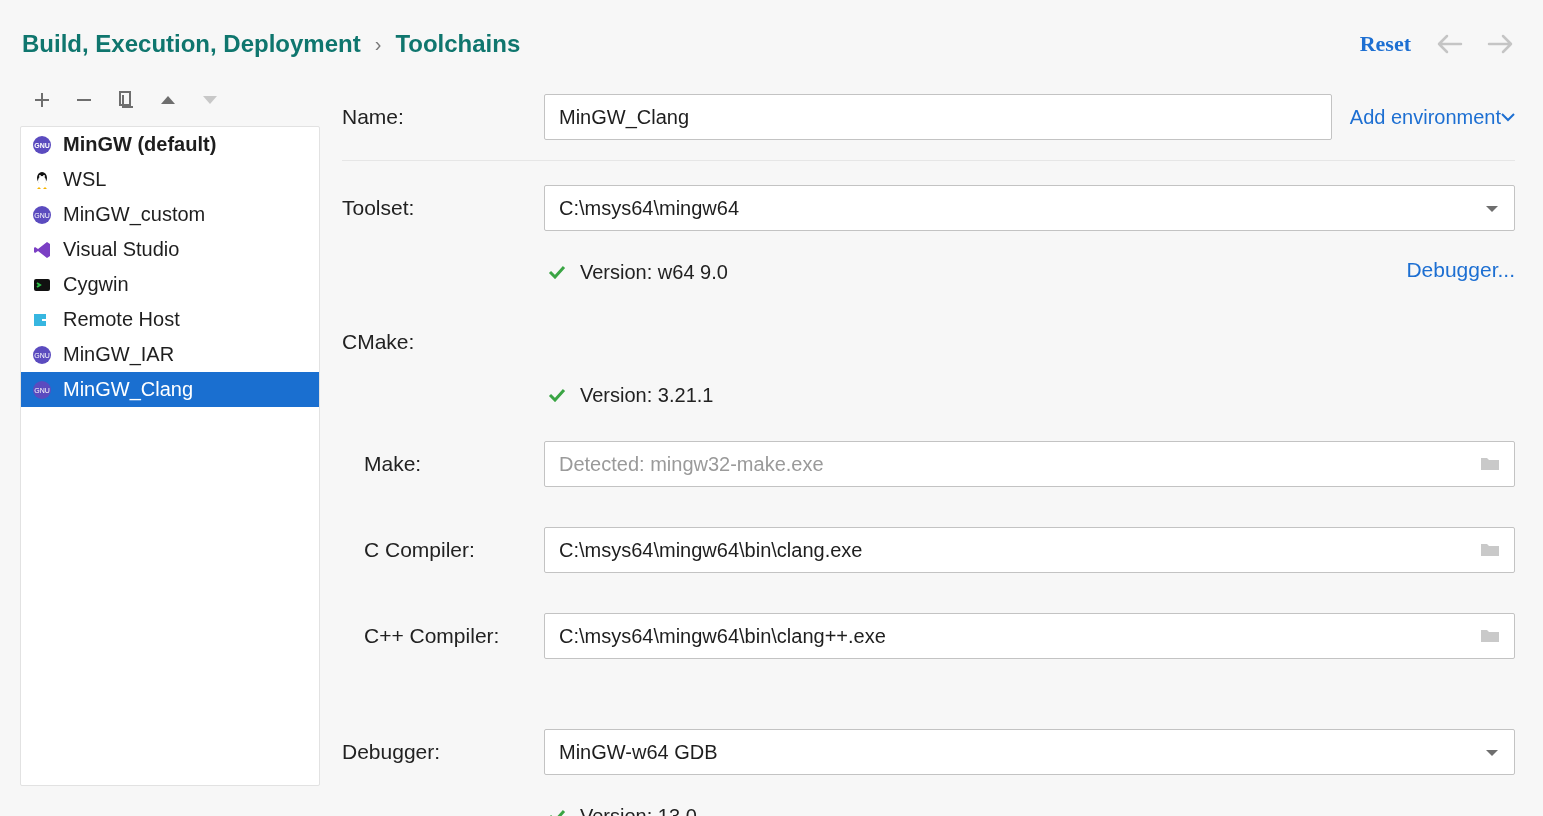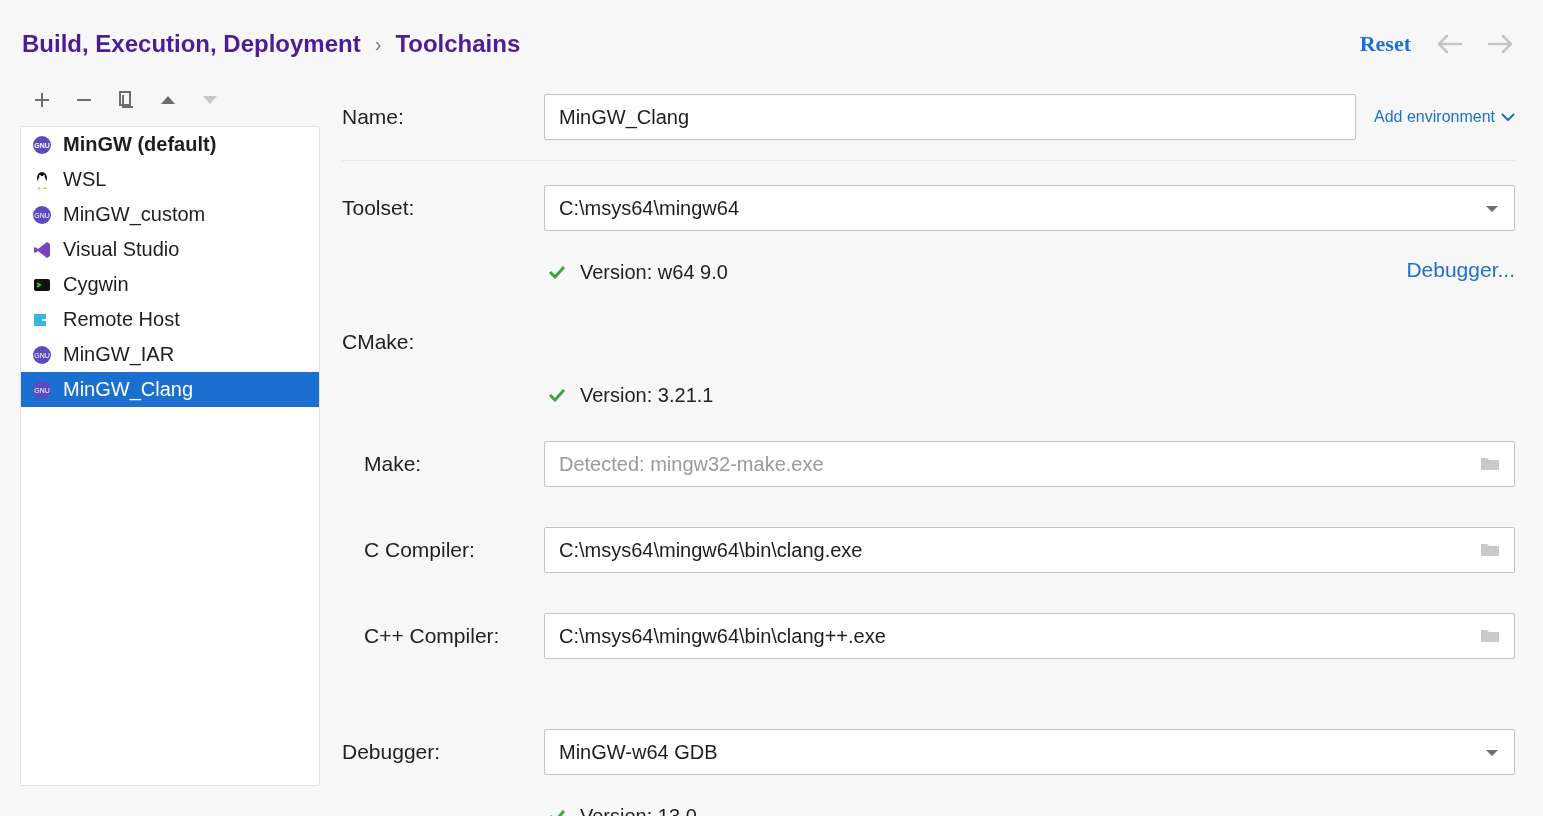--- a/index.html
+++ b/index.html
@@ -18,21 +18,21 @@
     justify-content: space-between;
     padding: 30px 28px 22px 22px;
   }
   .breadcrumb {
     display: flex;
     align-items: center;
     gap: 14px;
     font-size: 24px;
   }
   .breadcrumb .sep { color: #777; font-size: 20px; }
-  .breadcrumb .crumb { font-weight: 700; color: #4c1d95; }
+  .breadcrumb .crumb { font-weight: 700; color: #0f766e; }
   .header-actions {
     display: flex;
     align-items: center;
     gap: 24px;
   }
   .link { color: #1d6fd2; font-size: 22px; font-weight: 600; cursor: pointer; font-family: Liberation Serif, serif; }
   .nav-arrow { color: #c5c5c5; cursor: default; }
   .nav-arrow svg { display: block; }
 
   .body {
@@ -80,21 +80,21 @@
     margin-bottom: 20px;
   }
   .row .label {
     width: 202px;
     font-size: 21px;
     color: #222;
   }
   .row.indent .label { padding-left: 22px; }
   .row .field { flex: 1; }
   .row .side { margin-left: 18px; }
-  .row .side .slink { color:#1d6fd2; font-size: 16px; cursor:pointer; display:flex; align-items:center; gap:6px; }
+  .row .side .slink { color:#1d6fd2; font-size: 20px; cursor:pointer; display:flex; align-items:center; gap:0; }
   .input, .select {
     width: 100%;
     height: 46px;
     border: 1px solid #c3c3c3;
     background: #fff;
     font-size: 20px;
     padding: 0 14px;
     display: flex;
     align-items: center;
     justify-content: space-between;

